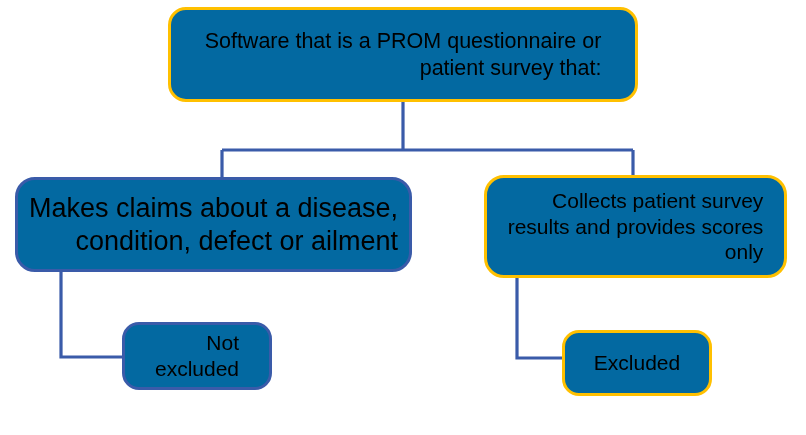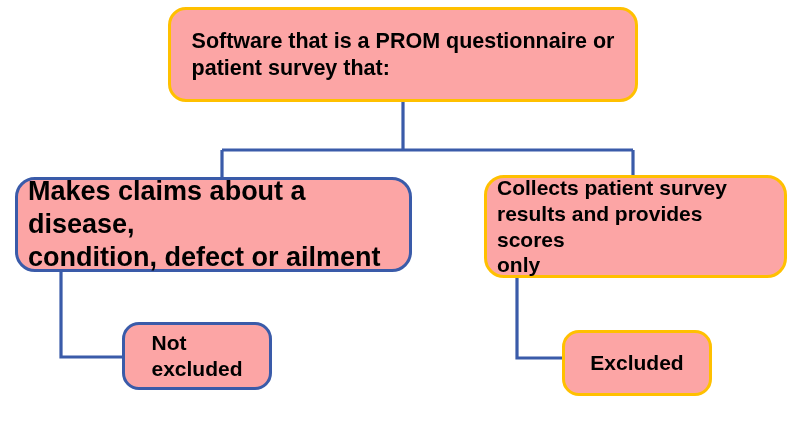--- a/index.html
+++ b/index.html
@@ -21,28 +21,27 @@
     position: absolute;
     left: 0;
     top: 0;
     width: 806px;
     height: 435px;
     pointer-events: none;
   }
   .node {
     position: absolute;
     box-sizing: border-box;
-    background: #fca5a5;
+    background: #0369a1;
     display: flex;
     align-items: center;
     justify-content: center;
-    text-align: left;
+    text-align: right;
     color: #000000;
     line-height: 1.22;
-    font-weight: bold;
   }
   .node-amber {
     border: 3.5px solid #FFC000;
     border-radius: 16px;
   }
   .node-blue {
     border: 3.5px solid #3A5BA9;
     border-radius: 16px;
   }
   .node-text {

